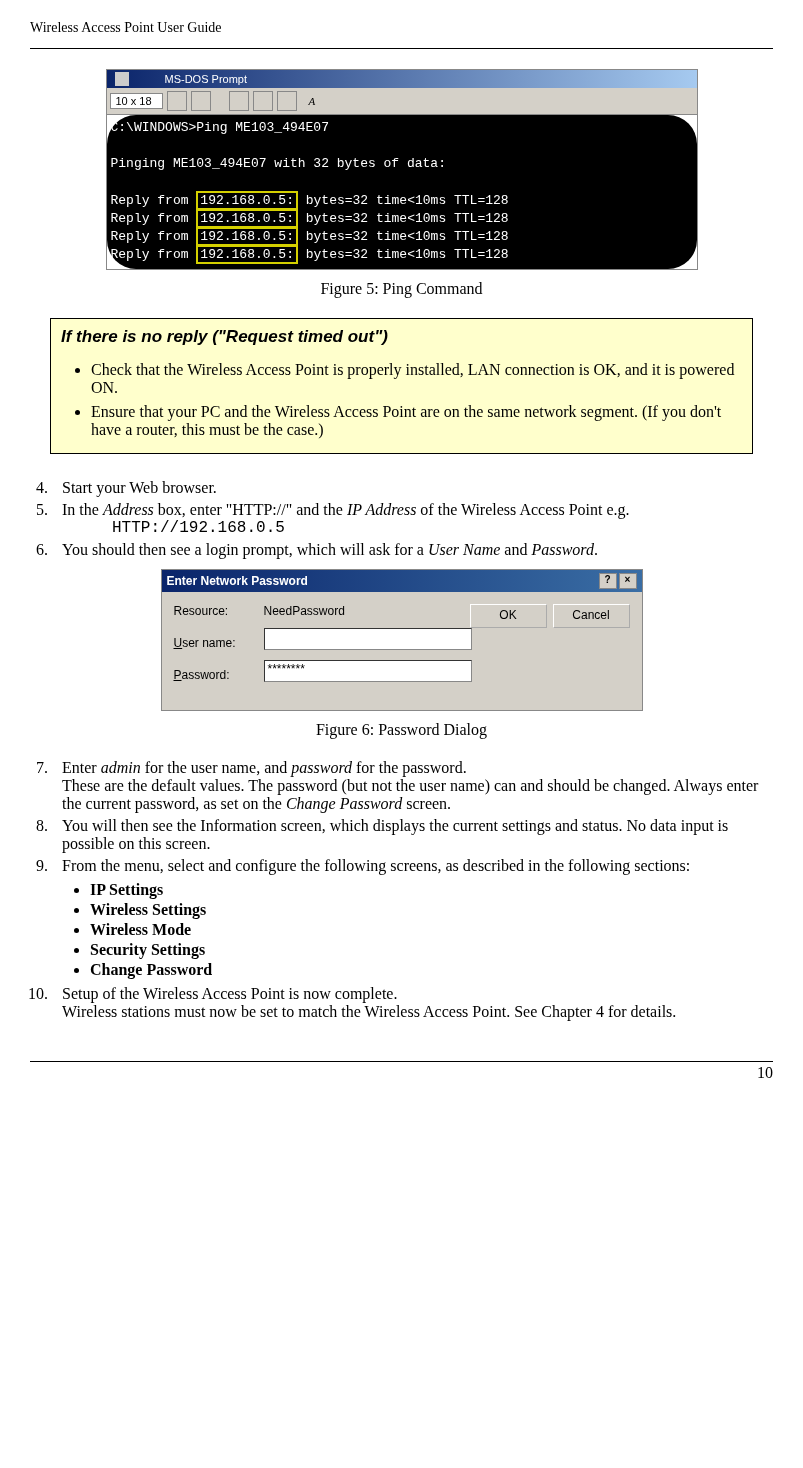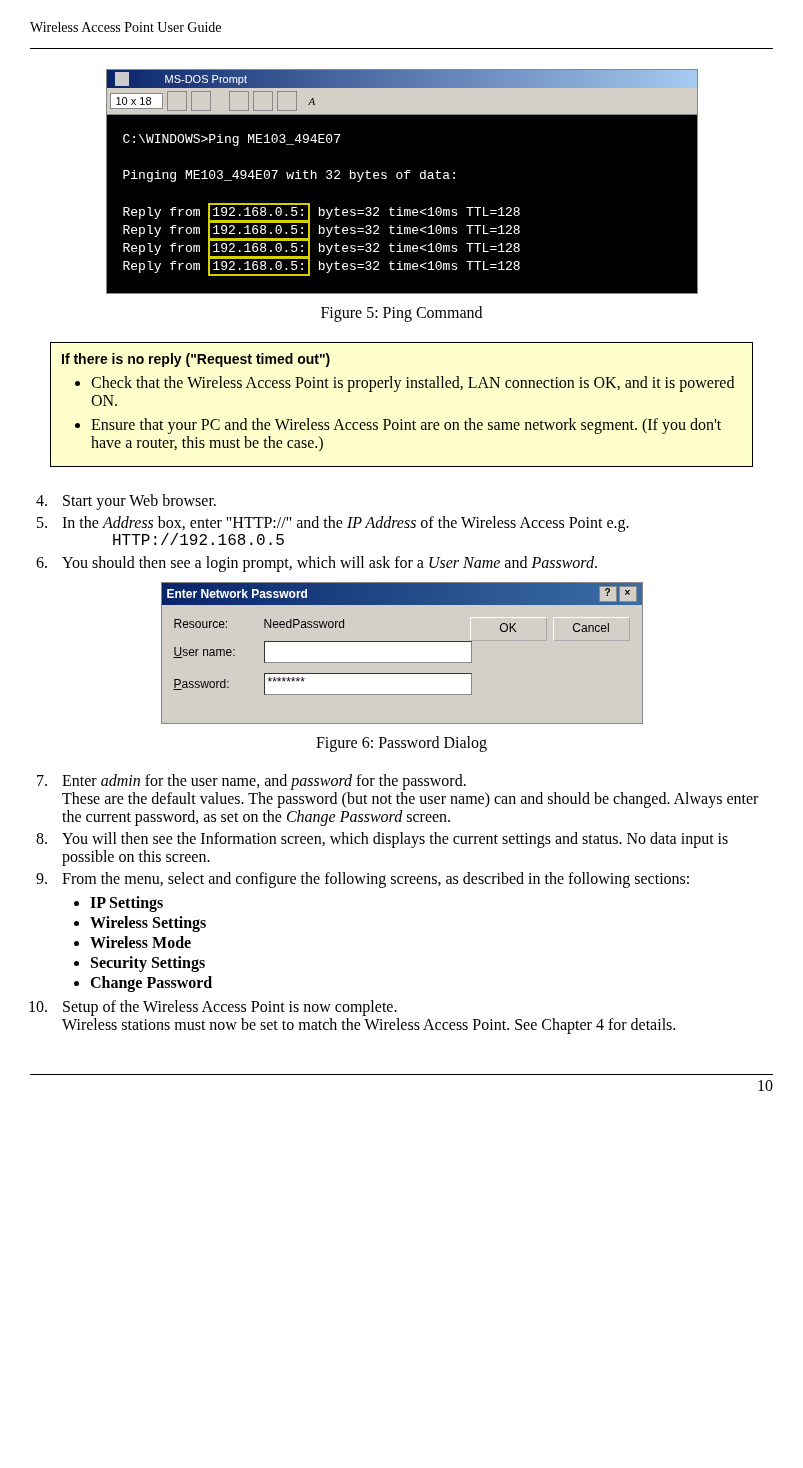--- a/index.html
+++ b/index.html
@@ -61,44 +61,46 @@
       height: 18px;
       background: #d4d0c8;
       border: 1px solid #888;
       display: inline-block;
     }
     .terminal-content {
       background: black;
       color: white;
       font-family: "Courier New", monospace;
       font-size: 13px;
-      padding: 16px;
+      padding: 4px;
       line-height: 1.4;
       white-space: pre;
+      border-radius: 29px;
     }
     .highlight-box {
       border: 2px solid #d4d000;
       padding: 0 2px;
     }
     .figure-caption {
       text-align: center;
       font-weight: normal;
       margin: 8px 0 20px 0;
     }
     .info-box {
       border: 1px solid black;
       background: #ffffcc;
       padding: 8px 10px;
       margin: 0 20px 25px 20px;
     }
     .info-box-title {
       font-family: Arial, sans-serif;
       font-weight: bold;
-      font-size: 14px;
-      margin-bottom: 7px;
+      font-size: 17px;
+      margin-bottom: 14px;
+      font-style: italic;
     }
     .info-box ul {
       margin: 0;
       padding-left: 30px;
     }
     .info-box li {
       margin-bottom: 6px;
     }
     ol.main-list {
       padding-left: 22px;
@@ -142,21 +144,21 @@
       font-size: 10px;
       text-align: center;
       line-height: 12px;
     }
     .dialog-body {
       padding: 12px 12px 18px 12px;
       position: relative;
     }
     .dialog-row {
       display: flex;
-      align-items: center;
+      align-items: flex-end;
       margin-bottom: 10px;
     }
     .dialog-label {
       width: 90px;
     }
     .dialog-input {
       width: 200px;
       height: 18px;
       border: 1px inset #888;
       background: white;

